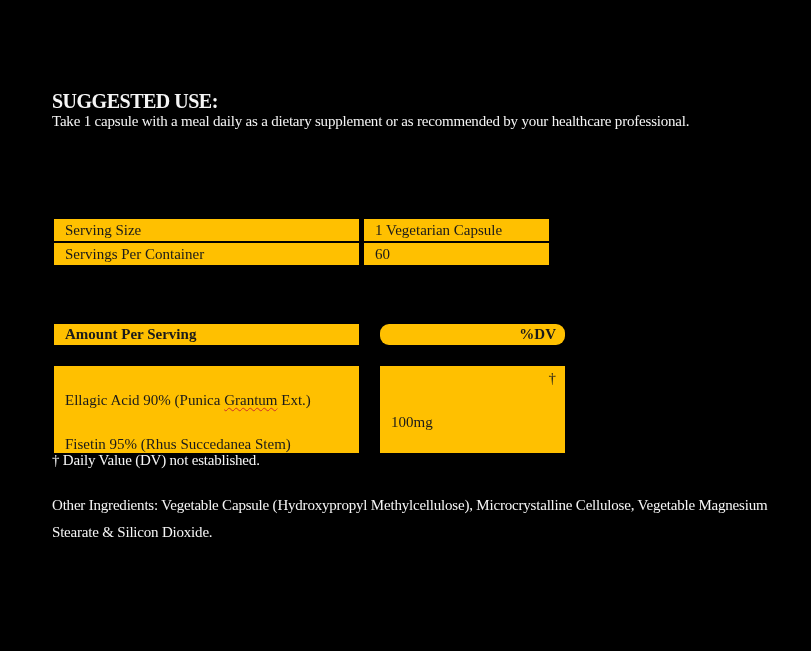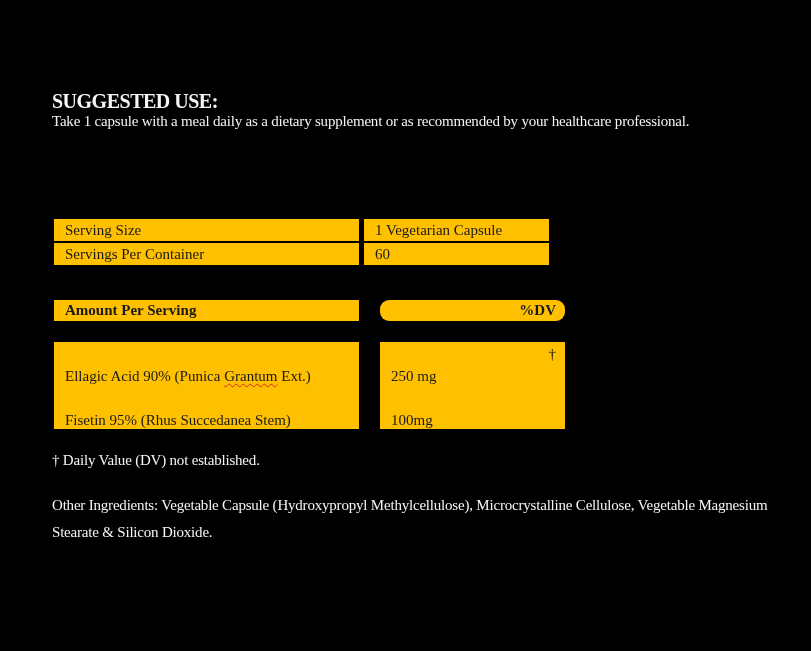--- a/index.html
+++ b/index.html
@@ -49,21 +49,21 @@
     background:var(--table-fill);
     color:var(--table-text);
     font-size:15px;
     padding-left:11px;
     padding-right:9px;
     overflow:hidden;
   }
   #serving-table{top:219px;}
   #serving-table .cell{height:22px;line-height:22px;}
 
-  #amount-table{top:300px;gap:21px;}
+  #amount-table{top:324px;gap:21px;}
   #amount-table .hcell{height:21px;line-height:21px;font-weight:bold;}
   #amount-table .hcell.right{text-align:right;border-radius:9px;}
   #amount-table .bcell{height:87px;padding-top:1px;}
   #amount-table .line{height:22px;line-height:22px;white-space:nowrap;}
   #amount-table .line.right{text-align:right;}
 
   .misspelled{
     text-decoration-line:underline;
     text-decoration-style:wavy;
     text-decoration-color:var(--squiggle);
@@ -107,21 +107,20 @@
 
   <div class="cell bcell">
     <div class="line"></div>
     <div class="line"><span>Ellagic Acid 90% (Punica </span><span class="misspelled">Grantum</span><span> Ext.)</span></div>
     <div class="line"></div>
     <div class="line">Fisetin 95% (Rhus Succedanea Stem)</div>
   </div>
 
   <div class="cell bcell">
     <div class="line right">†</div>
-    <div class="line">250 mg</div>
     <div class="line"></div>
     <div class="line">100mg</div>
   </div>
 </div>
 
 <div class="abs dv-note">† Daily Value (DV) not established.</div>
 
 <div class="abs other-ing">Other Ingredients: Vegetable Capsule (Hydroxypropyl Methylcellulose), Microcrystalline Cellulose, Vegetable Magnesium Stearate &amp; Silicon Dioxide.</div>
 
 </body></html>

